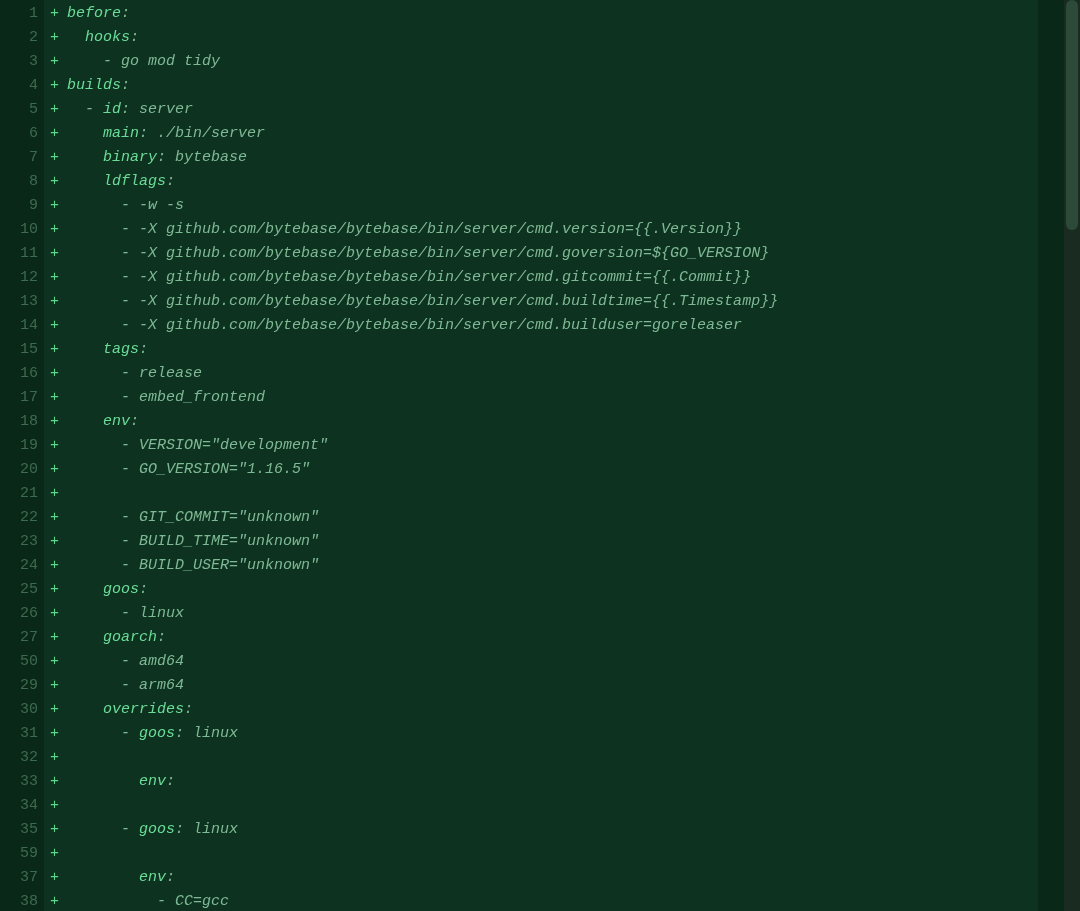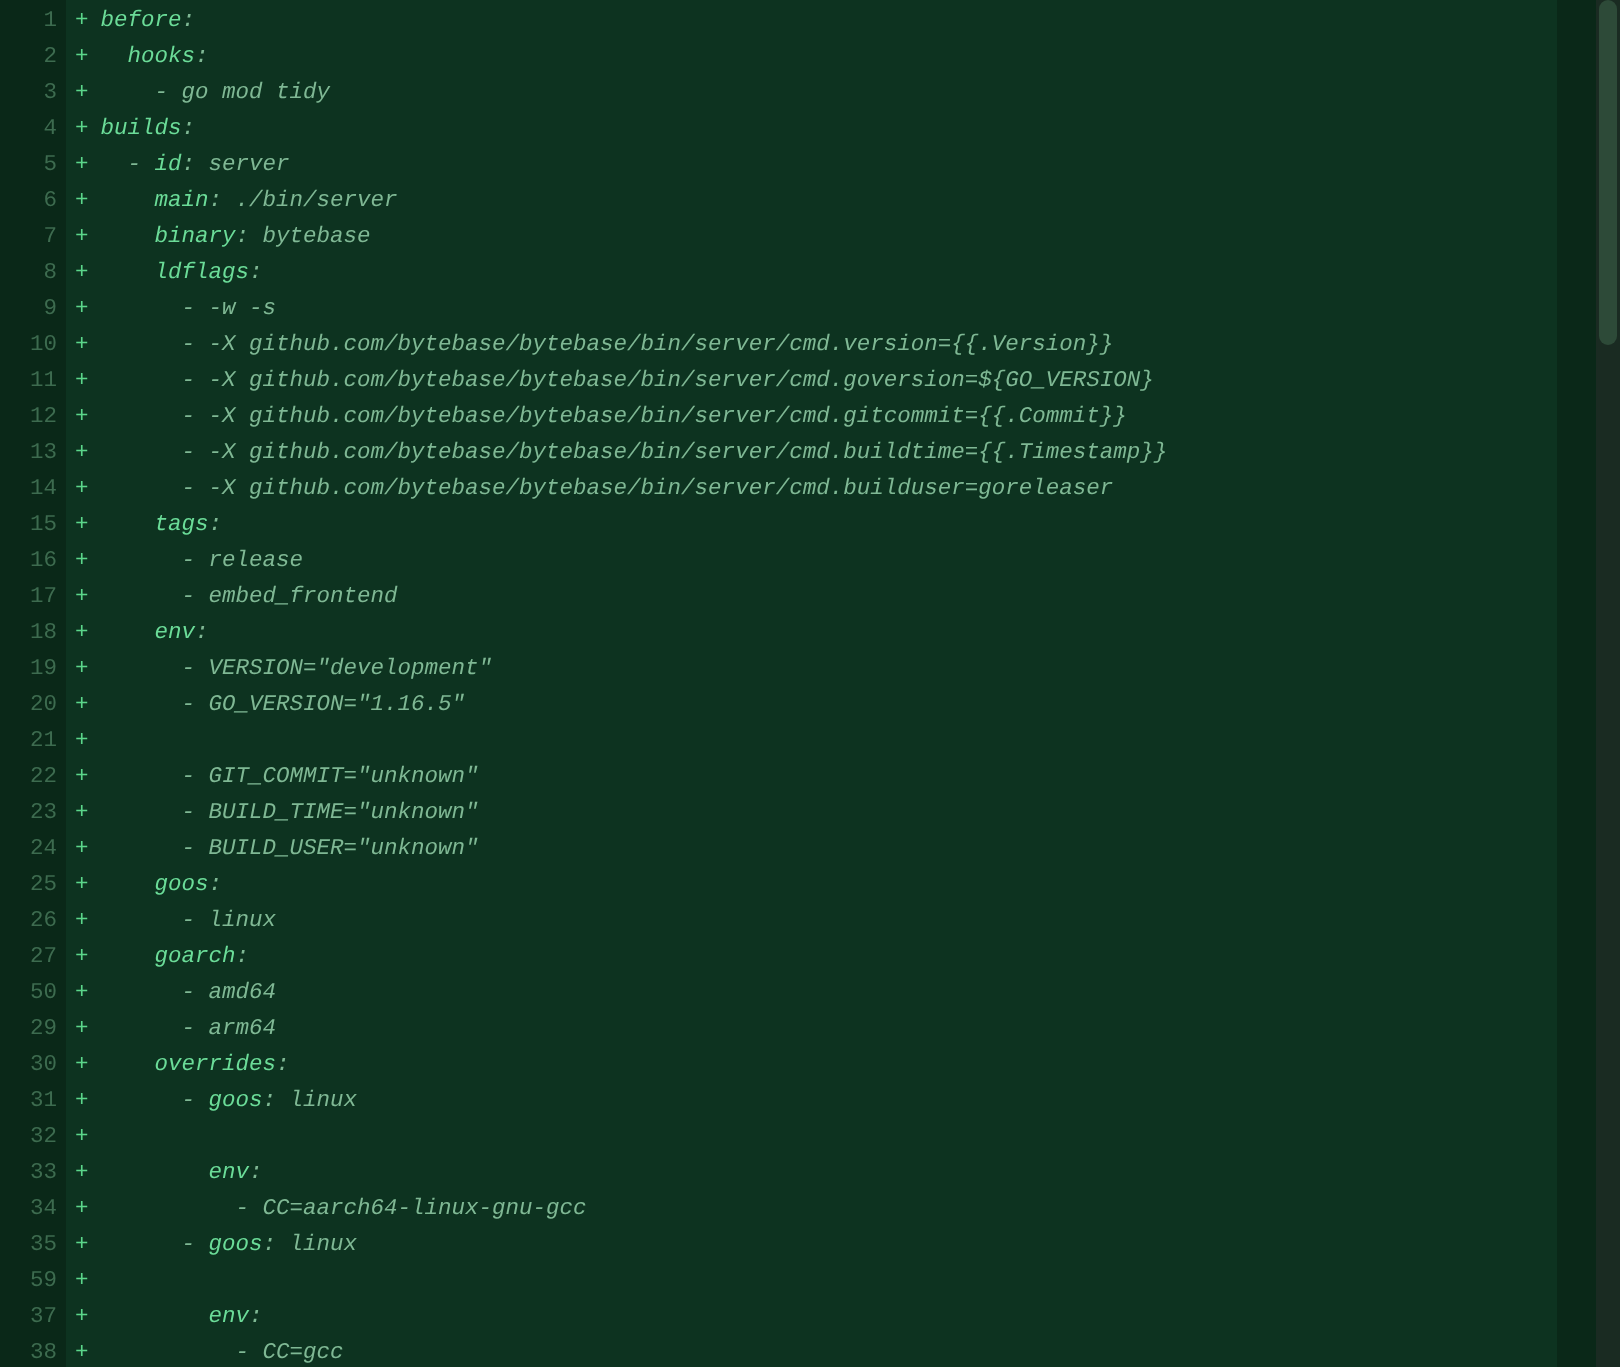--- a/index.html
+++ b/index.html
@@ -148,21 +148,21 @@
       <div class="line"><span class="diff-marker">+</span><span class="content"><span class="val">      - BUILD_USER="unknown"</span></span></div>
       <div class="line"><span class="diff-marker">+</span><span class="content"><span class="val">    </span><span class="key">goos</span><span class="val">:</span></span></div>
       <div class="line"><span class="diff-marker">+</span><span class="content"><span class="val">      - linux</span></span></div>
       <div class="line"><span class="diff-marker">+</span><span class="content"><span class="val">    </span><span class="key">goarch</span><span class="val">:</span></span></div>
       <div class="line"><span class="diff-marker">+</span><span class="content"><span class="val">      - amd64</span></span></div>
       <div class="line"><span class="diff-marker">+</span><span class="content"><span class="val">      - arm64</span></span></div>
       <div class="line"><span class="diff-marker">+</span><span class="content"><span class="val">    </span><span class="key">overrides</span><span class="val">:</span></span></div>
       <div class="line"><span class="diff-marker">+</span><span class="content"><span class="val">      - </span><span class="key">goos</span><span class="val">: linux</span></span></div>
       <div class="line"><span class="diff-marker">+</span></div>
       <div class="line"><span class="diff-marker">+</span><span class="content"><span class="val">        </span><span class="key">env</span><span class="val">:</span></span></div>
-      <div class="line"><span class="diff-marker">+</span><span class="content"><span class="val">          - CC=aarch64-linux-gnu-gcc</span></span></div>
+      <div class="line"><span class="diff-marker">+</span></div>
       <div class="line"><span class="diff-marker">+</span><span class="content"><span class="val">      - </span><span class="key">goos</span><span class="val">: linux</span></span></div>
       <div class="line"><span class="diff-marker">+</span></div>
       <div class="line"><span class="diff-marker">+</span><span class="content"><span class="val">        </span><span class="key">env</span><span class="val">:</span></span></div>
       <div class="line"><span class="diff-marker">+</span><span class="content"><span class="val">          - CC=gcc</span></span></div>
     </div>
 </div>
 
 <div class="right-pad"></div>
 <div class="scrollbar-track">
   <div class="scrollbar-thumb"></div>

